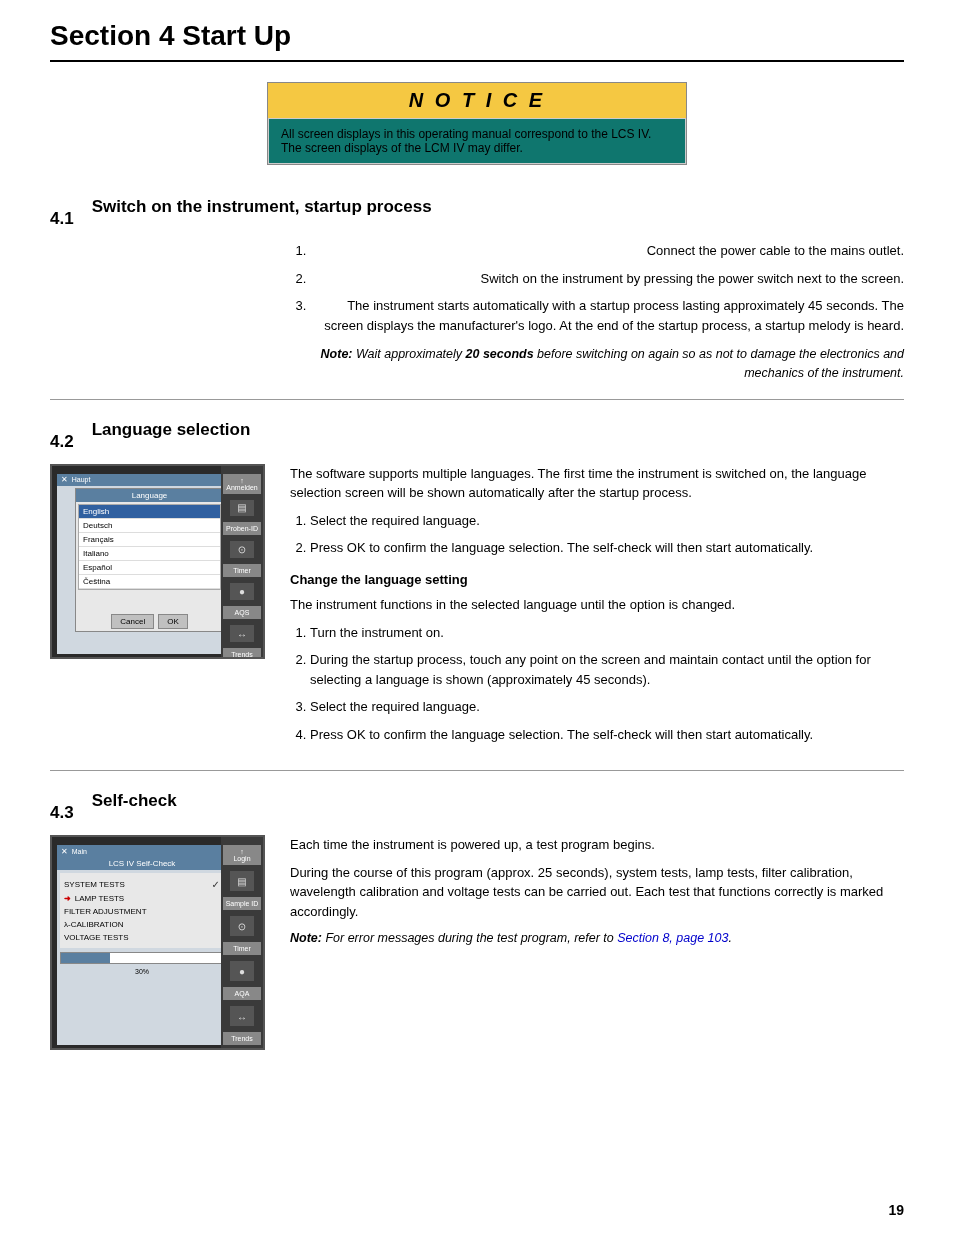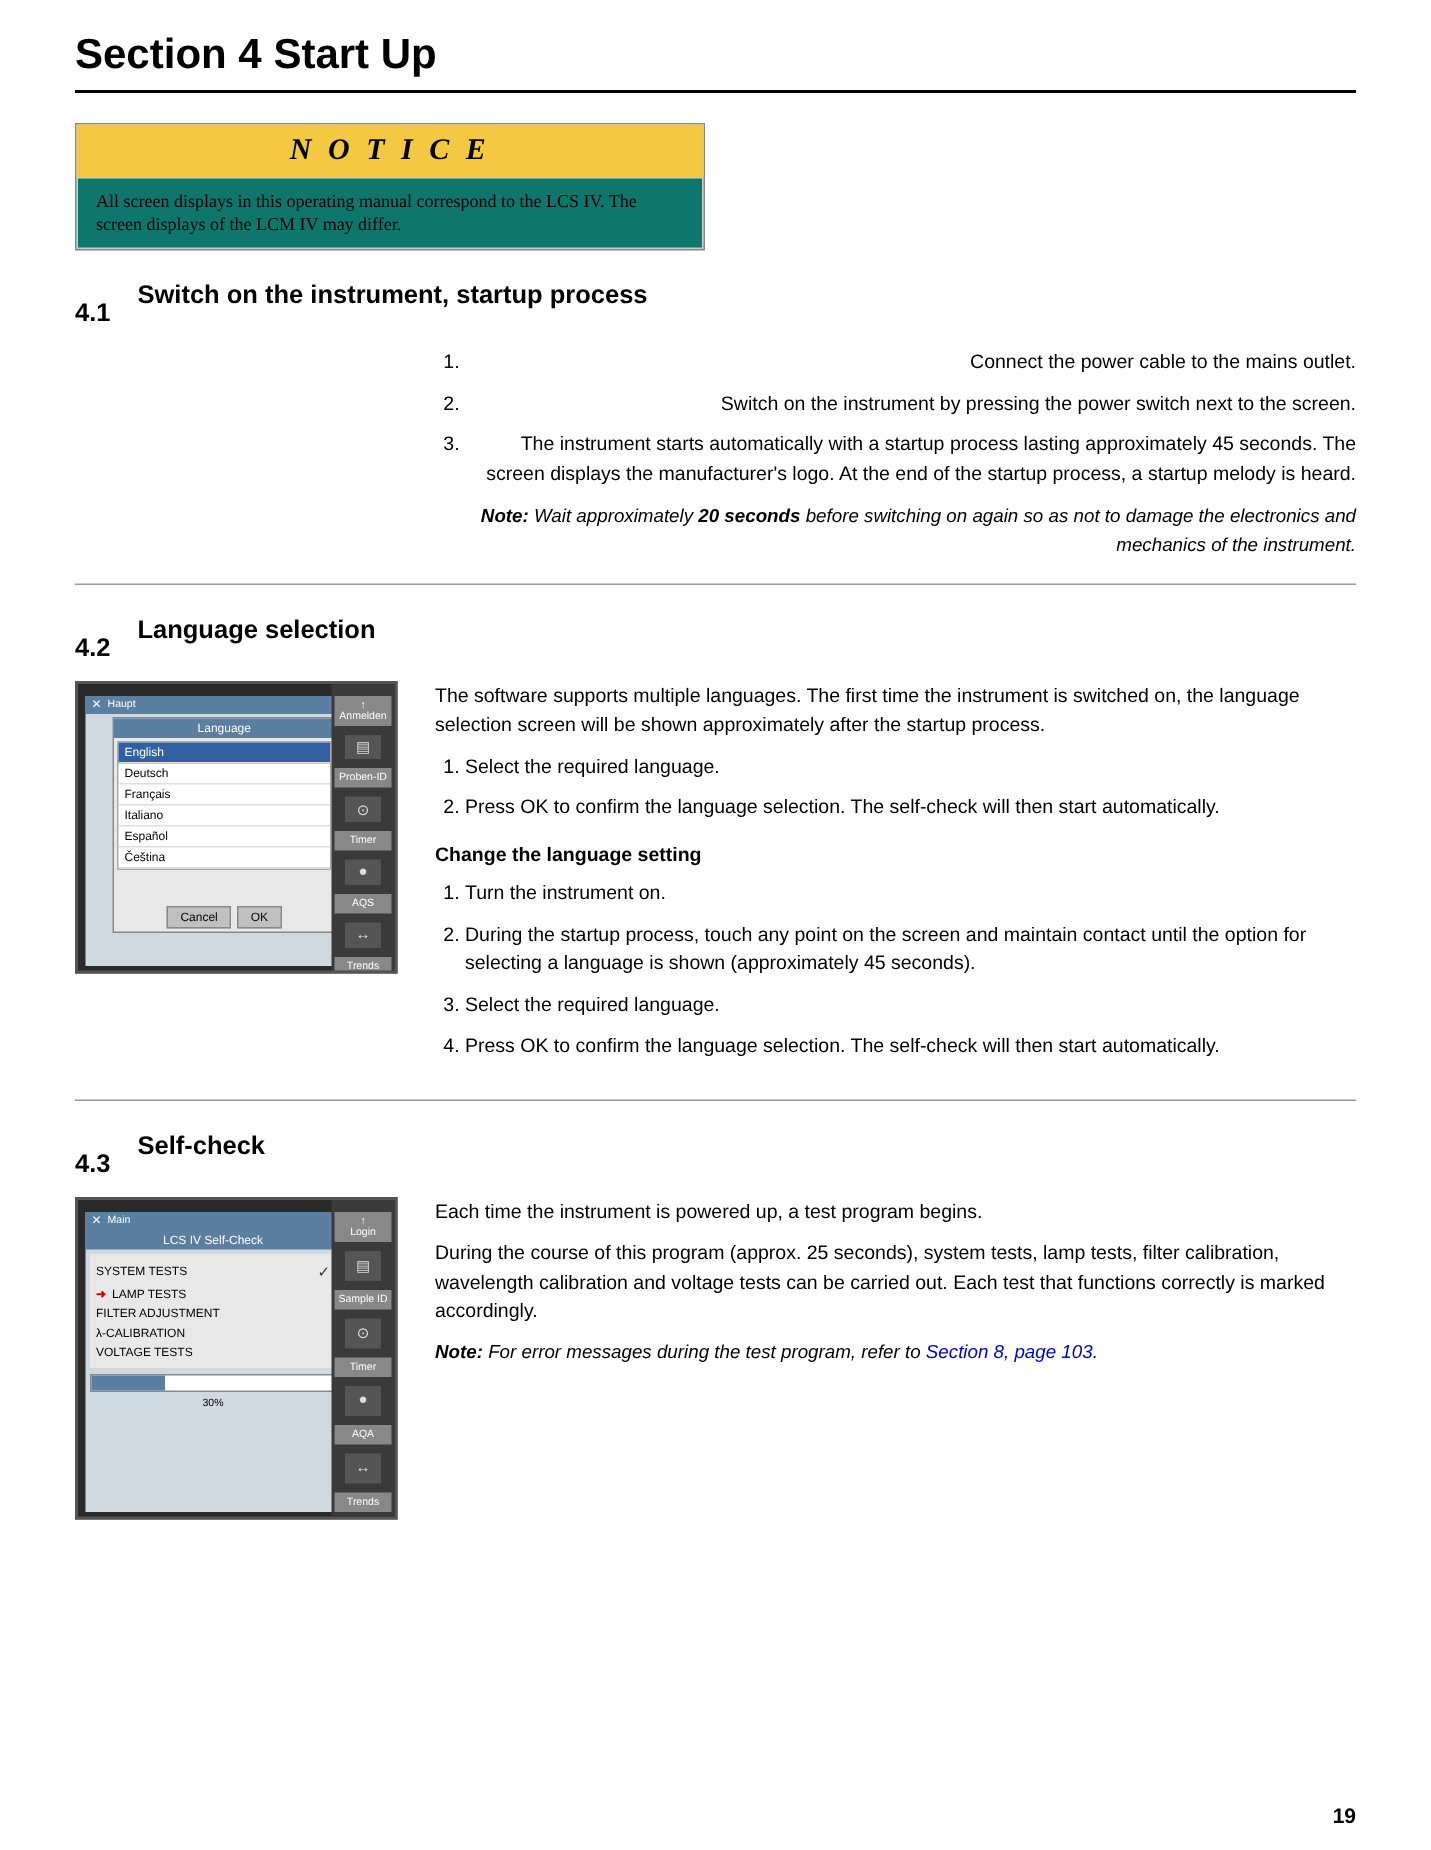--- a/index.html
+++ b/index.html
@@ -28,22 +28,22 @@
     }
 
     .section-title {
       font-size: 28px;
       font-weight: bold;
     }
 
     
     .notice-container {
       display: flex;
-      margin-bottom: 16px;
-      font-family: Liberation Serif, serif;
+      justify-content: center;
+      margin-bottom: 28px;
     }
 
     .notice-box {
       width: 420px;
       border: 1px solid #888;
     }
 
     .notice-header {
       background: #f5c842;
       text-align: center;
@@ -428,26 +428,27 @@
             <div class="sidebar-btn">Timer</div>
             <div class="sidebar-icon">●</div>
             <div class="sidebar-btn">AQS</div>
             <div class="sidebar-icon">↔</div>
             <div class="sidebar-btn">Trends</div>
           </div>
         </div>
       </div>
 
       <div class="content-right">
-        <p>The software supports multiple languages. The first time the instrument is switched on, the language selection screen will be shown approximately after the startup process.</p>
+        <p>The software supports multiple languages. The first time the instrument is switched on, the language selection screen will be shown automatically after the startup process.</p>
         <ol>
           <li>Select the required language.</li>
           <li>Press OK to confirm the language selection. The self-check will then start automatically.</li>
         </ol>
         <p class="bold-heading">Change the language setting</p>
+        <p>The instrument functions in the selected language until the option is changed.</p>
         <ol>
           <li>Turn the instrument on.</li>
           <li>During the startup process, touch any point on the screen and maintain contact until the option for selecting a language is shown (approximately 45 seconds).</li>
           <li>Select the required language.</li>
           <li>Press OK to confirm the language selection. The self-check will then start automatically.</li>
         </ol>
       </div>
     </div>
   </div>
 

